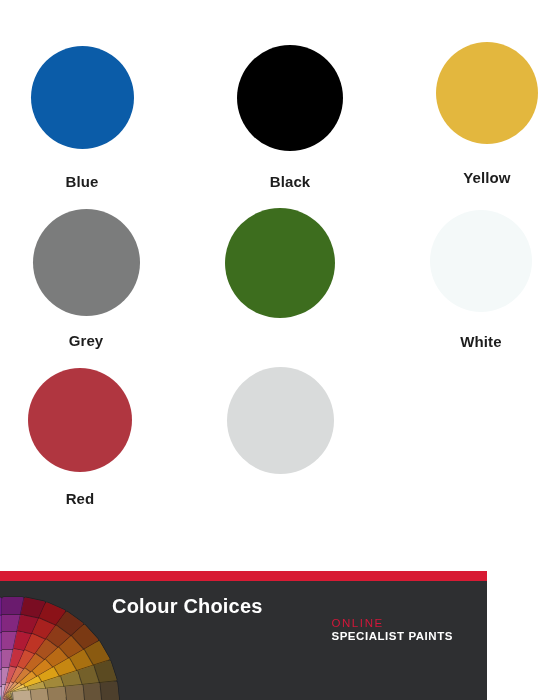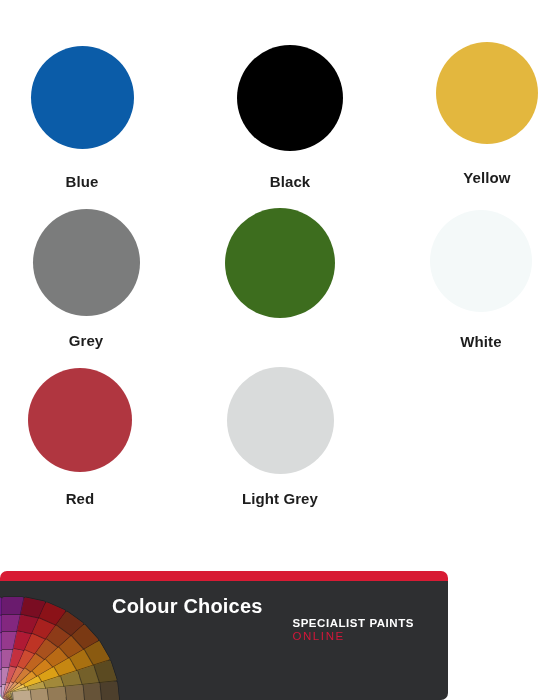--- a/index.html
+++ b/index.html
@@ -49,24 +49,23 @@
     color: #1d1d1d;
     letter-spacing: 0.1px;
     white-space: nowrap;
   }
 
   
   #footer-band {
     position: absolute;
     left: 0;
     top: 571px;
-    width: 448px;
+    width: 487px;
     height: 129px;
     overflow: hidden;
-    border-radius: 7px;
   }
 
   #footer-rule {
     position: absolute;
     left: 0;
     top: 0;
     width: 560px;
     height: 10px;
     background: #d81b34;
   }
@@ -191,21 +190,20 @@
     </div>
   </div>
 
   <div class="swatch-row">
     <div class="swatch-cell" style="left: -30px; top: 368px; width: 220px;">
       <span class="swatch-disc" style="width: 104px; height: 104px; background: rgb(176, 54, 64);"></span>
       <span class="swatch-label" style="font-size: 15px; margin-top: 18px;">Red</span>
     </div>
     <div class="swatch-cell" style="left: 170px; top: 366.5px; width: 220px;">
       <span class="swatch-disc" style="width: 107px; height: 107px; background: rgb(217, 219, 219);"></span>
-      <span class="swatch-label" style="font-size: 15px; margin-top: 16.5px;">Light Grey</span>
     </div>
   </div>
 
 </div>
 
 <div id="footer-band">
   <div id="footer-rule"></div>
   <div id="footer-bg"></div>
 
   <div id="fan-deck">
@@ -303,16 +301,16 @@
           <div class="fan-chip" style="background: rgb(148, 123, 86);"></div>
           <div class="fan-chip" style="background: rgb(169, 144, 108);"></div>
           <div class="fan-chip" style="background: rgb(191, 169, 140);"></div>
         </div>
       </div>
   </div>
 
   <div id="footer-title">Colour Choices</div>
 
   <div id="brand-logo">
+    <span id="brand-secondary">ONLINE</span>
     <span id="brand-primary">SPECIALIST PAINTS</span>
-    <span id="brand-secondary">ONLINE</span>
   </div>
 </div>
 
 </body></html>

